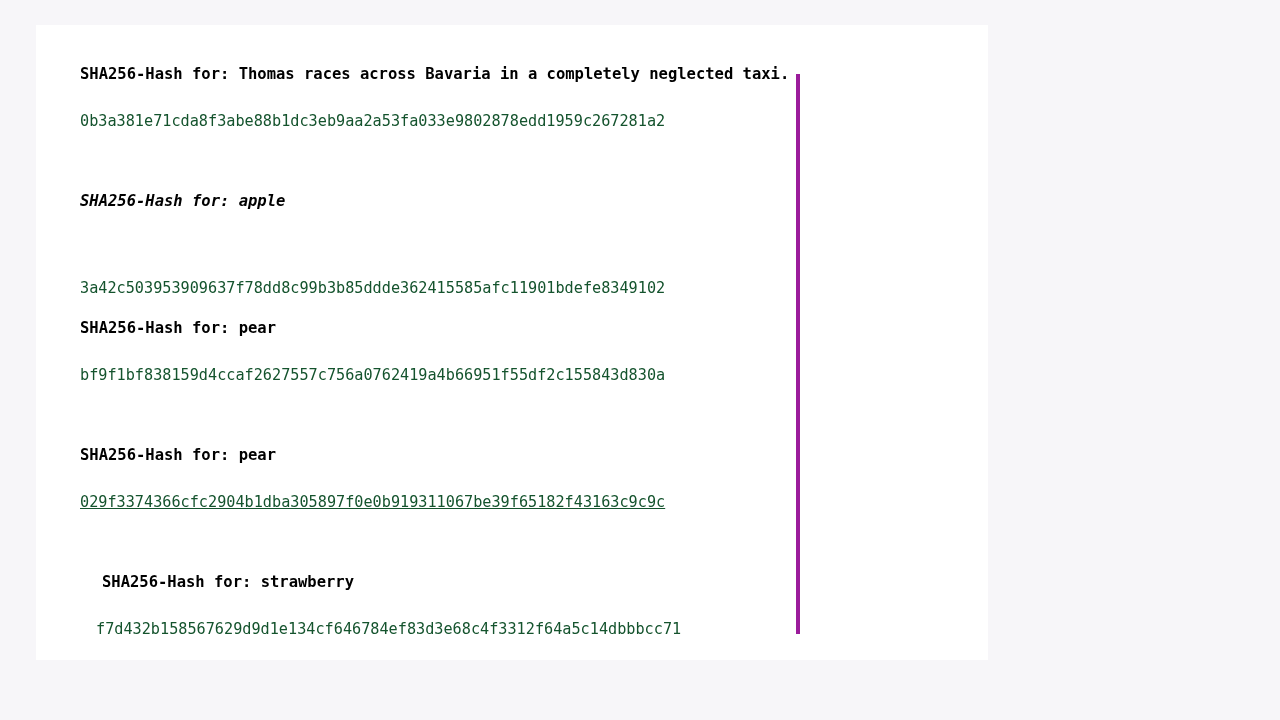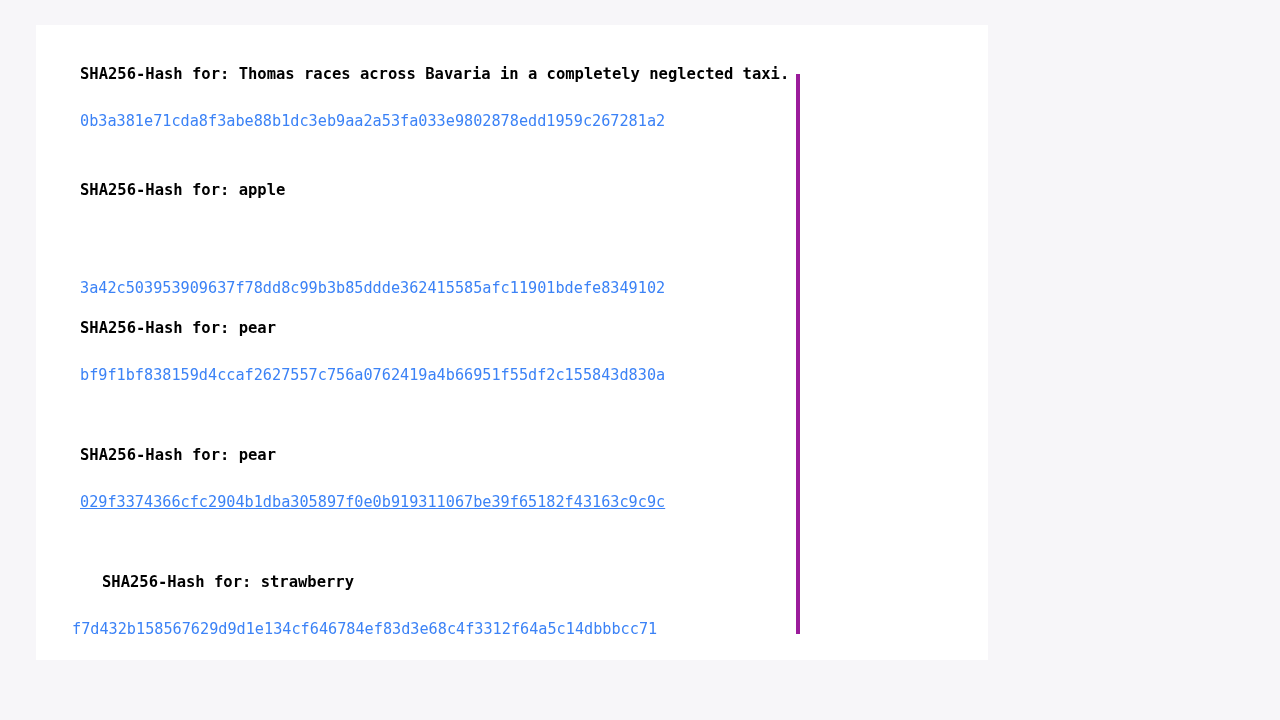--- a/index.html
+++ b/index.html
@@ -53,42 +53,42 @@
     white-space: pre;
     line-height: 1;
     margin: 0;
     padding: 0;
   }
 
   .hash-value {
     font-family: "DejaVu Sans Mono", monospace;
     font-weight: normal;
     font-size: 15.2px;
-    color: #3b82f6;
+    color: #14532d;
     white-space: pre;
     line-height: 1;
     margin: 0;
     padding: 0;
   }
 
   
   .b0 .hash-label { position: absolute; left: 36px; top: 42px; }
   .b0 .hash-value { position: absolute; left: 36px; top: 89px; }
 
-  .b1 .hash-label { position: absolute; left: 36px; top: 158px; }
+  .b1 .hash-label { position: absolute; left: 36px; top: 169px; font-style: italic; }
   .b1 .hash-value { position: absolute; left: 36px; top: 216px; margin-top: 40px; }
 
   .b2 .hash-label { position: absolute; left: 36px; top: 296px; text-align: center; }
   .b2 .hash-value { position: absolute; left: 36px; top: 343px; }
 
   .b3 .hash-label { position: absolute; left: 36px; top: 423px; }
   .b3 .hash-value { position: absolute; left: 36px; top: 470px; text-decoration: underline; }
 
   .b4 .hash-label { position: absolute; left: 36px; top: 550px; margin-left: 22px; }
-  .b4 .hash-value { position: absolute; left: 28px; top: 597px; }
+  .b4 .hash-value { position: absolute; left: 52px; top: 597px; }
 
   #accent-bar {
     position: absolute;
     left: 760px;
     top: 49px;
     width: 4px;
     height: 560px;
     background: #9b1c9b;
   }
 </style>

